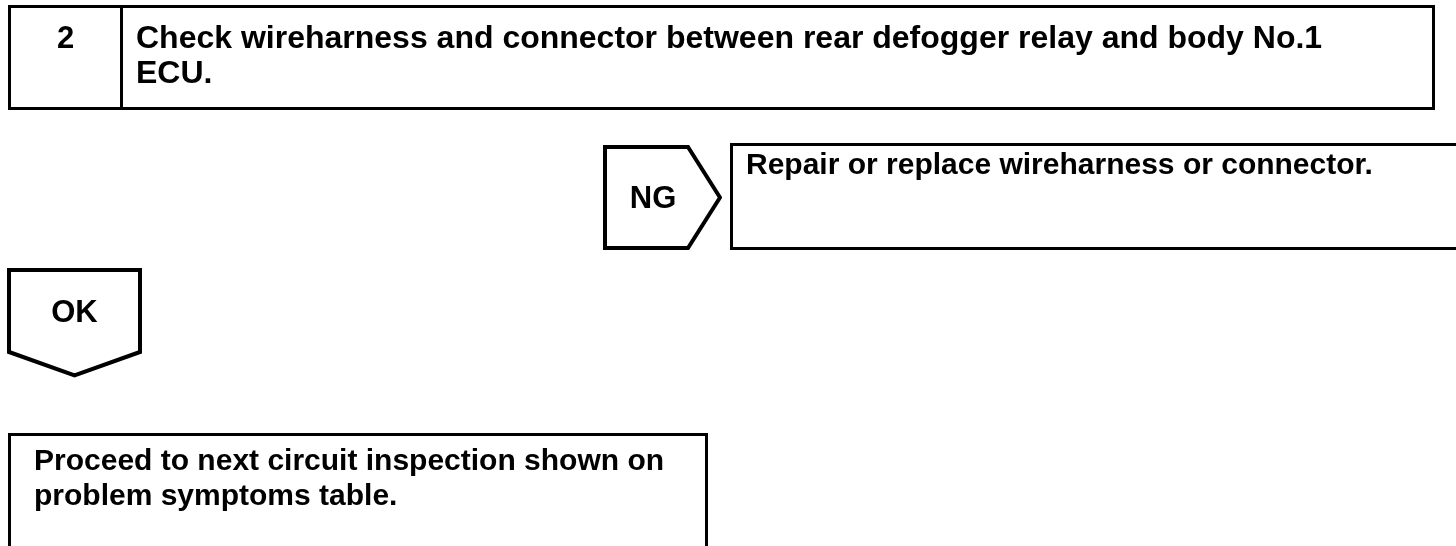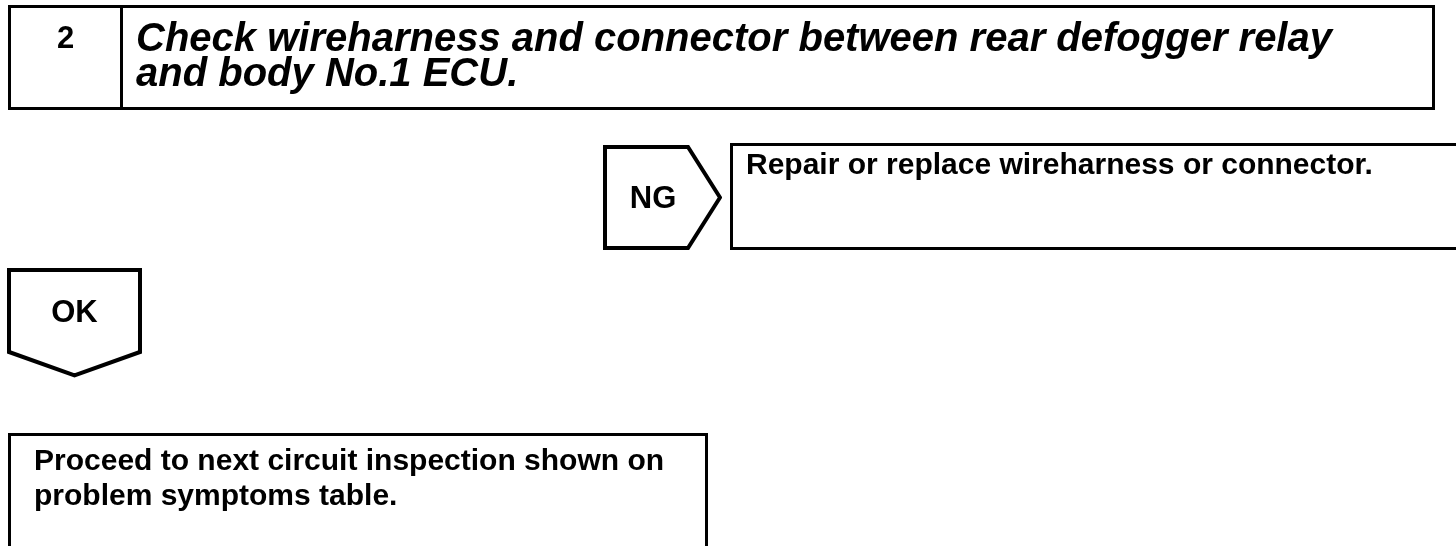--- a/index.html
+++ b/index.html
@@ -36,23 +36,22 @@
     flex: 0 0 109px;
     border-right: 3px solid #000000;
     text-align: center;
     padding-top: 12px;
     font-size: 31px;
     line-height: 35px;
   }
   .step-instruction {
     flex: 1 1 auto;
     padding: 12px 58px 0 13px;
-    font-size: 40px;
+    font-size: 32px;
     line-height: 35px;
-    font-style: italic;
   }
   
   .connector {
     position: absolute;
   }
   .connector svg {
     display: block;
   }
   .connector-label {
     position: absolute;

